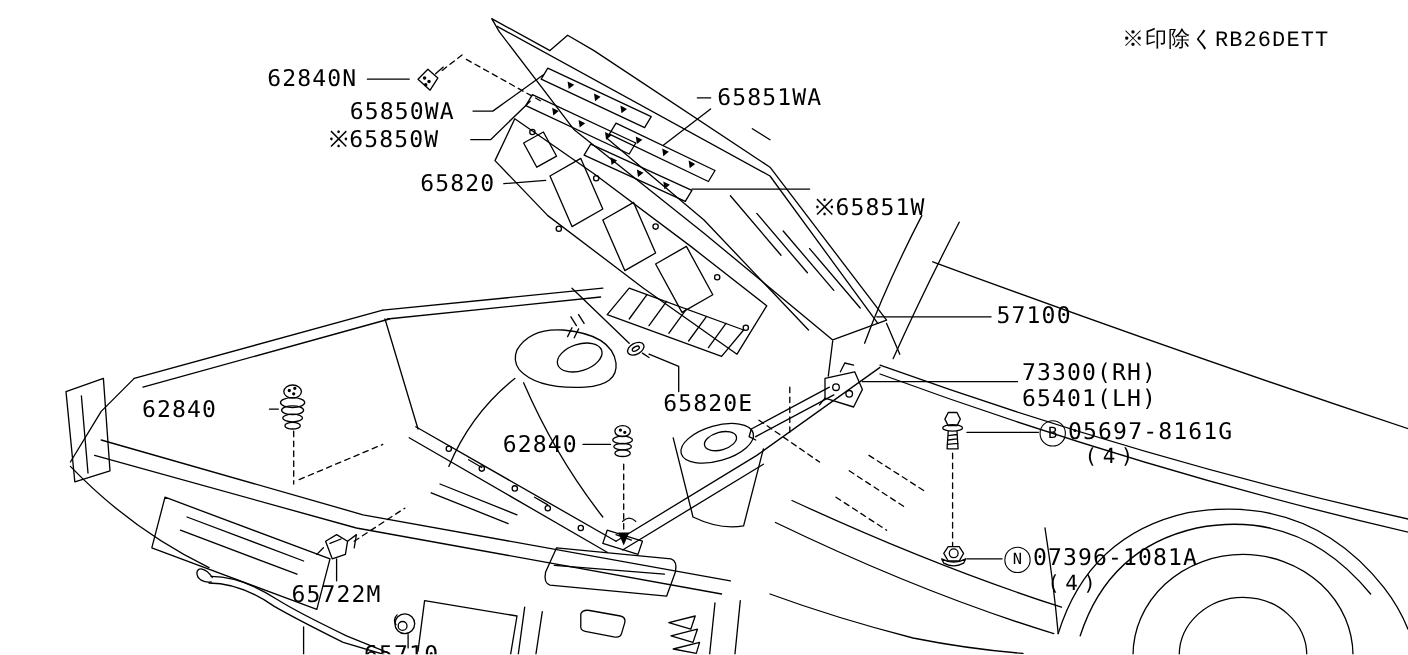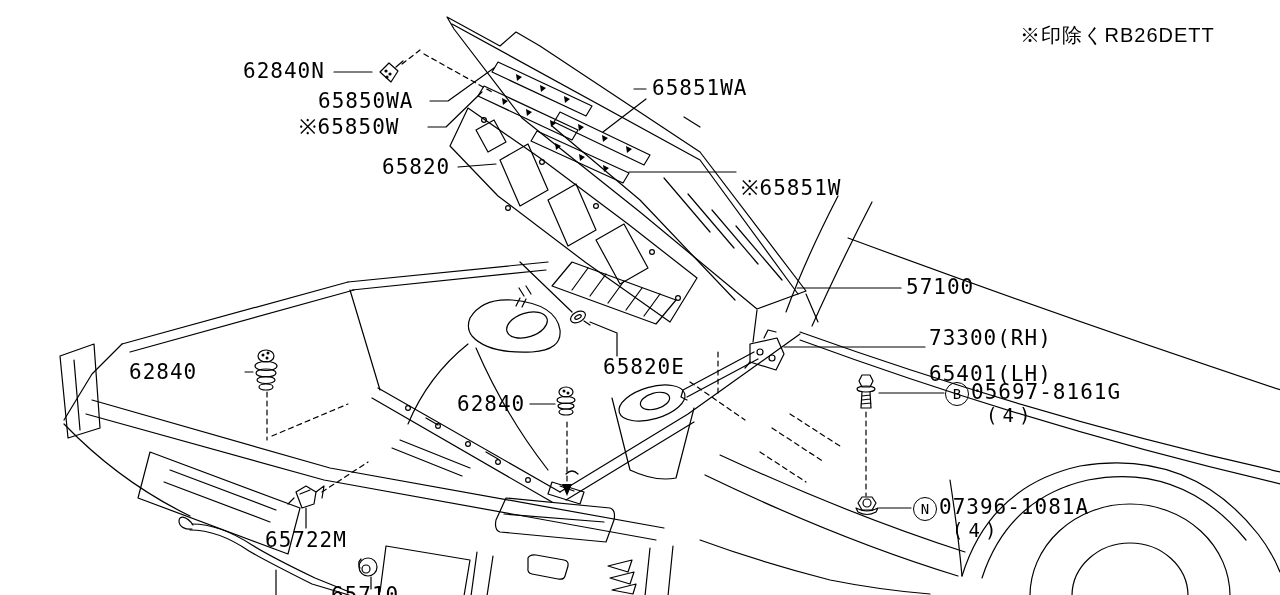--- a/index.html
+++ b/index.html
@@ -5,30 +5,30 @@
   html,body{margin:0;padding:0;background:#fff;}
   .stage{
     position:relative;width:1280px;height:595px;background:#ffffff;
     overflow:hidden;font-family:"DejaVu Sans Mono","Liberation Mono",monospace;
   }
   svg.art{position:absolute;left:0;top:0;}
   .plabel{
     position:absolute;font-size:21px;line-height:22px;color:#000;
     letter-spacing:1px;white-space:nowrap;cursor:pointer;
   }
-  .plabel .row2{display:block;margin-top:14px;}
+  .plabel .row2{display:block;margin-top:2px;}
   .qty{position:absolute;font-size:19px;color:#000;letter-spacing:5px;white-space:nowrap;cursor:pointer;}
   .circ{
     position:absolute;width:22px;height:22px;border:1.6px solid #000;border-radius:50%;
     display:flex;align-items:center;justify-content:center;
     font-size:14px;line-height:1;color:#000;cursor:pointer;
   }
   .note{
     position:absolute;left:1020px;top:22px;font-size:20px;letter-spacing:1px;color:#000;
-    font-family:Liberation Sans, sans-serif;white-space:nowrap;
+    font-family:Liberation Mono, monospace;white-space:nowrap;
   }
   .clipped{top:584px;left:331px;}
 </style>
 </head>
 <body>
 
 <div class="stage">
 
   <svg class="art" width="1280" height="595" viewBox="0 0 1280 595" fill="none" stroke="#000" stroke-width="1.2" stroke-linecap="round" stroke-linejoin="round">
 

